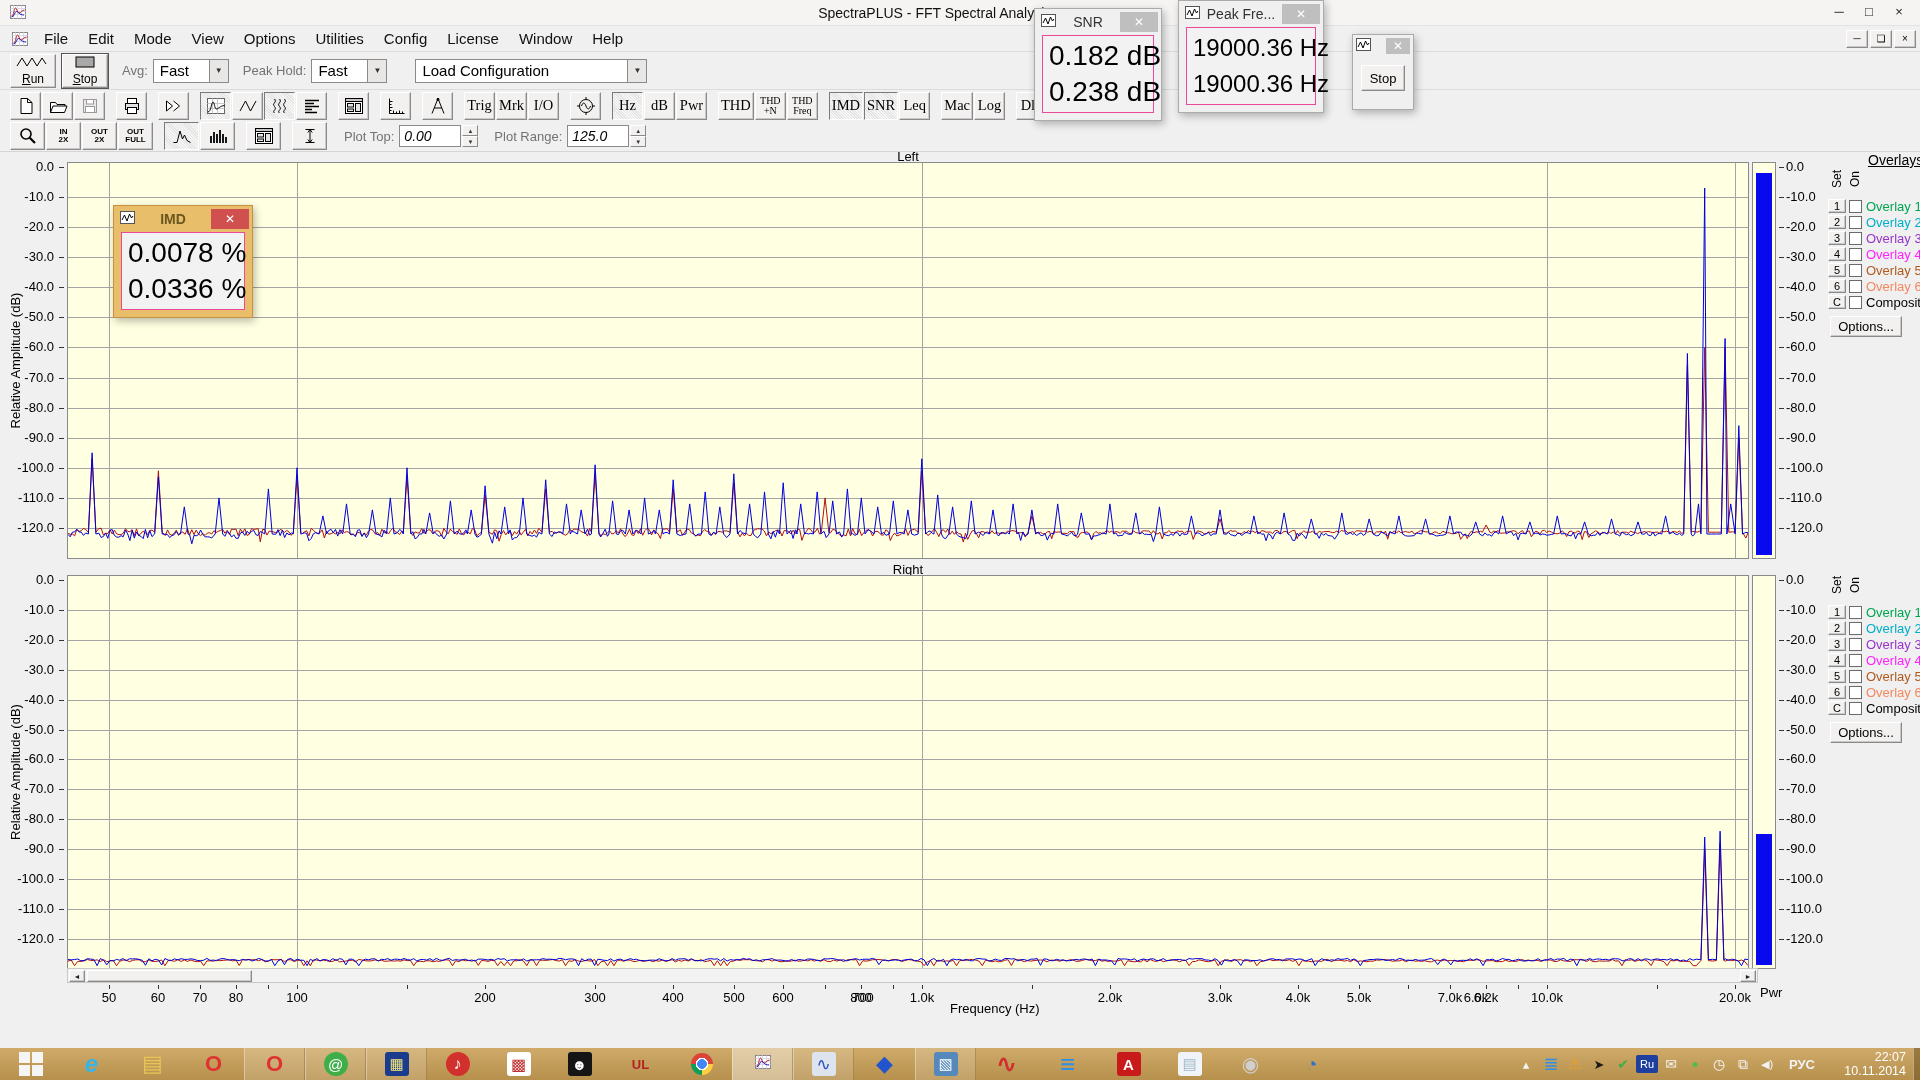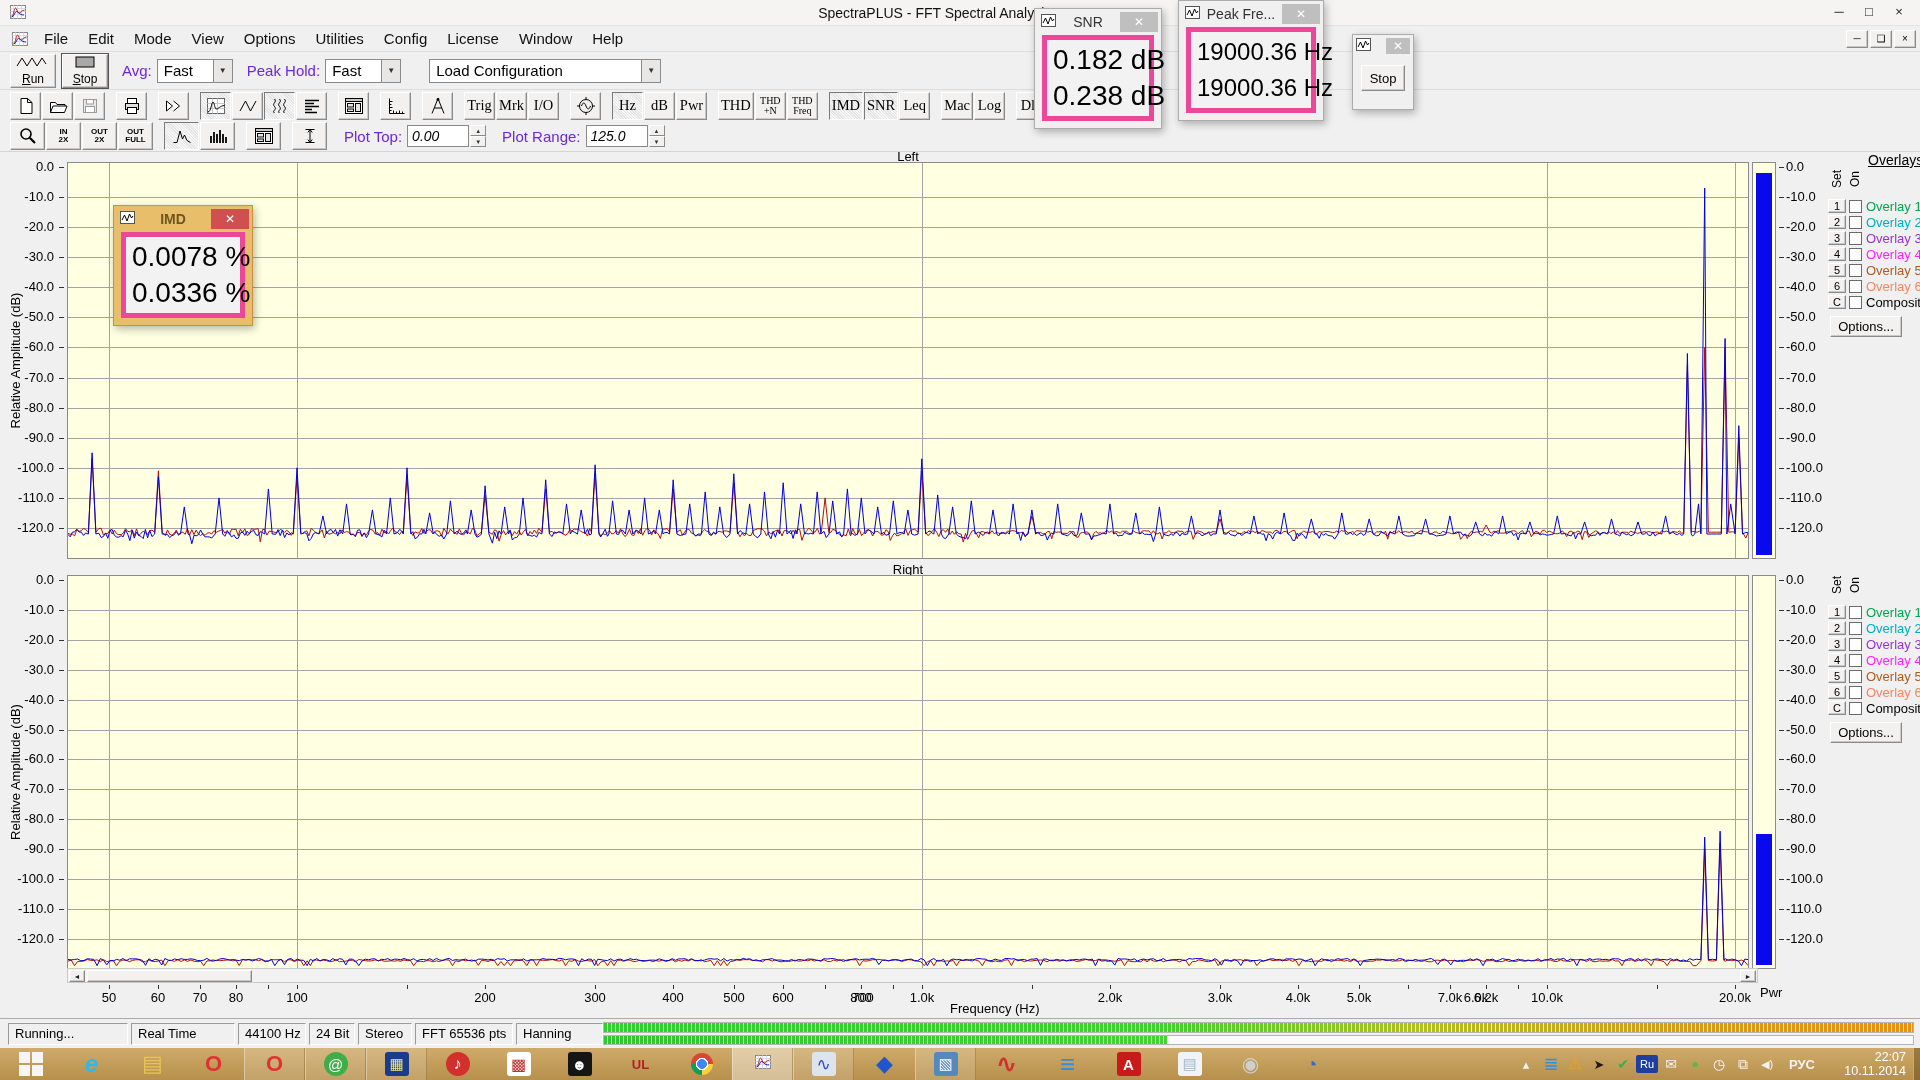--- a/index.html
+++ b/index.html
@@ -18,21 +18,21 @@
 .mdi-ctls { position:absolute; right:4px; top:4px; display:flex; gap:2px; }
 .mdibtn { width:22px; height:18px; background:#F2F1EF; border:1px solid; border-color:#FFF #8A8A8A #8A8A8A #FFF; box-shadow:inset -1px -1px 0 #C9C9C9; font-size:10px; text-align:center; line-height:16px; }
 
 
 #row1 { position:absolute; left:0; top:52px; width:1920px; height:38px; background:#F0F0F0; border-bottom:1px solid #DCDCDC; display:flex; align-items:center; }
 #row2 { position:absolute; left:0; top:90px; width:1920px; height:31px; background:#F0F0F0; display:flex; align-items:center; padding-left:10px; }
 #row3 { position:absolute; left:0; top:121px; width:1920px; height:31px; background:#F0F0F0; border-bottom:1px solid #D5D5D5; display:flex; align-items:center; padding-left:10px; }
 .raised { background:#F2F1EF; border:1px solid; border-color:#FFF #8A8A8A #8A8A8A #FFF; box-shadow:inset -1px -1px 0 #C9C9C9; }
 .bigbtn { width:46px; height:34px; margin-left:10px; display:flex; flex-direction:column; align-items:center; justify-content:center; font-size:12px; }
 .defaultbtn { outline:1px solid #555; }
-.lbl { font-size:15px; color:#6d28d9; margin-left:14px; }
+.lbl { font-size:13px; color:#737373; margin-left:14px; }
 .combo { display:inline-flex; height:24px; margin-left:5px; border:1px solid #8A8A8A; background:#FFF; align-items:stretch; }
 .combo .ctext { padding:2px 6px; font-size:15px; white-space:nowrap; flex:1; }
 .combo .cbtn { width:19px; background:#E8E7E5; border-left:1px solid #8A8A8A; font-size:8px; color:#333; text-align:center; line-height:22px; }
 .tb { height:28px; min-width:31px; margin-right:1px; display:inline-flex; align-items:center; justify-content:center; padding:0 2px; cursor:default; }
 .tb.pressed, .tbz.pressed { border-color:#7A7A7A #FFF #FFF #7A7A7A; box-shadow:none; background-color:#E4E4E4; background-image:repeating-linear-gradient(45deg,#F6F6F6 0 1px, rgba(0,0,0,0) 1px 2px); }
 .tbz { height:28px; min-width:35px; margin-right:1px; display:inline-flex; align-items:center; justify-content:center; }
 .serifl { font-family:"Liberation Serif", serif; font-size:14.5px; color:#000; }
 .two { font-family:"Liberation Serif", serif; font-size:10px; line-height:10px; text-align:center; color:#000; }
 .ztxt { font-size:8px; font-weight:bold; line-height:8.5px; text-align:center; }
 .spin { display:inline-flex; flex-direction:column; margin-left:1px; }
@@ -60,21 +60,21 @@
 .ovbtn { width:18px; height:14px; font-size:11px; text-align:center; line-height:13px; margin-right:3px; }
 .ovcb { width:13px; height:13px; background:#FFF; border:1px solid #6A6A6A; margin-right:4px; }
 .ovlabel { font-size:13px; white-space:nowrap; }
 .optbtn { position:absolute; width:72px; height:21px; font-size:13px; text-align:center; line-height:19px; }
 
 
 .fwin { position:absolute; background:#F0F0F0; border:1px solid #ABABAB; box-shadow:2px 3px 8px rgba(0,0,0,.28); z-index:50; }
 .ftbar { height:26px; display:flex; align-items:center; padding-left:6px; }
 .ftitle { flex:1; text-align:center; font-size:14px; color:#333; }
 .fx { width:38px; height:20px; margin-right:3px; background:#BFBFBF; color:#FFF; font-size:12px; text-align:center; line-height:20px; }
-.fbody { margin:0 7px 7px 7px; background:#F2F2F2; border:5px solid #ec4899; padding:2px 6px; }
+.fbody { margin:0 7px 7px 7px; background:#F2F2F2; border:1px solid #ec4899; padding:2px 6px; }
 .bigval { font-size:28px; color:#000; line-height:36px; white-space:nowrap; }
 #win-imd { background:#E9BE6B; border:1px solid #C89040; }
 #win-imd .ftitle { color:#6A5820; font-weight:bold; }
 #win-imd .fx { background:#D05050; }
 #win-imd .fbody { background:#F2F2F2; }
 
 
 #statusbar { position:absolute; left:0; top:1018px; width:1920px; height:30px; background:#F0F0F0; border-top:1px solid #ABABAB; }
 .seg { position:absolute; top:4px; height:22px; border:1px solid; border-color:#9A9A9A #FFF #FFF #9A9A9A; font-size:13px; padding:2px 6px; color:#000; white-space:nowrap; overflow:hidden; }
 .meterrow { position:absolute; height:11px; border:1px solid #B5B5B5; background:#FAFAFA; }
@@ -492,35 +492,20 @@
           </svg></span>
       <span class="ftitle">IMD</span>
       <span class="fx">✕</span>
     </div>
     <div class="fbody">
       <div class="bigval">0.0078 %</div>
       <div class="bigval">0.0336 %</div>
     </div>
   </div>
 
-  <div id="statusbar">
-    <div class="meterrow" id="meter-top" style="left:603px; top:3px; width:1311px">
-        <div class="meterfill" style="width: 100%; background: repeating-linear-gradient(90deg, rgba(0, 0, 0, 0) 0px, rgba(0, 0, 0, 0) 3px, rgba(245, 245, 245, 0.9) 3px, rgba(245, 245, 245, 0.9) 4px), linear-gradient(90deg, rgb(47, 208, 47) 0%, rgb(63, 208, 47) 42%, rgb(175, 192, 32) 62%, rgb(208, 160, 24) 80%, rgb(232, 144, 16) 100%);"></div>
-      </div>
-    <div class="meterrow" id="meter-bottom" style="left:603px; top:16px; width:1311px; height:10px">
-        <div class="meterfill" style="width: 43%; background-image: repeating-linear-gradient(90deg, rgba(0, 0, 0, 0) 0px, rgba(0, 0, 0, 0) 3px, rgba(245, 245, 245, 0.9) 3px, rgba(245, 245, 245, 0.9) 4px), linear-gradient(90deg, rgb(48, 200, 48), rgb(68, 212, 52));"></div>
-      </div>
-  <div class="seg" style="left: 8px; width: 120px;">Running...</div>
-      <div class="seg" style="left: 131px; width: 104px;">Real Time</div>
-      <div class="seg" style="left: 238px; width: 68px;">44100 Hz</div>
-      <div class="seg" style="left: 309px; width: 46px;">24 Bit</div>
-      <div class="seg" style="left: 358px; width: 54px;">Stereo</div>
-      <div class="seg" style="left: 415px; width: 98px;">FFT 65536 pts</div>
-      <div class="seg" style="left: 516px; width: 87px;">Hanning</div>
-    </div>
 
   <div id="taskbar">
     <div id="clockblk">
       <div>22:07</div>
       <div>10.11.2014</div>
     </div>
     <div id="showdesk"></div>
   <div class="tkbtn" style="left: 0px;">
         <span class="winlogo">
           <span></span>

